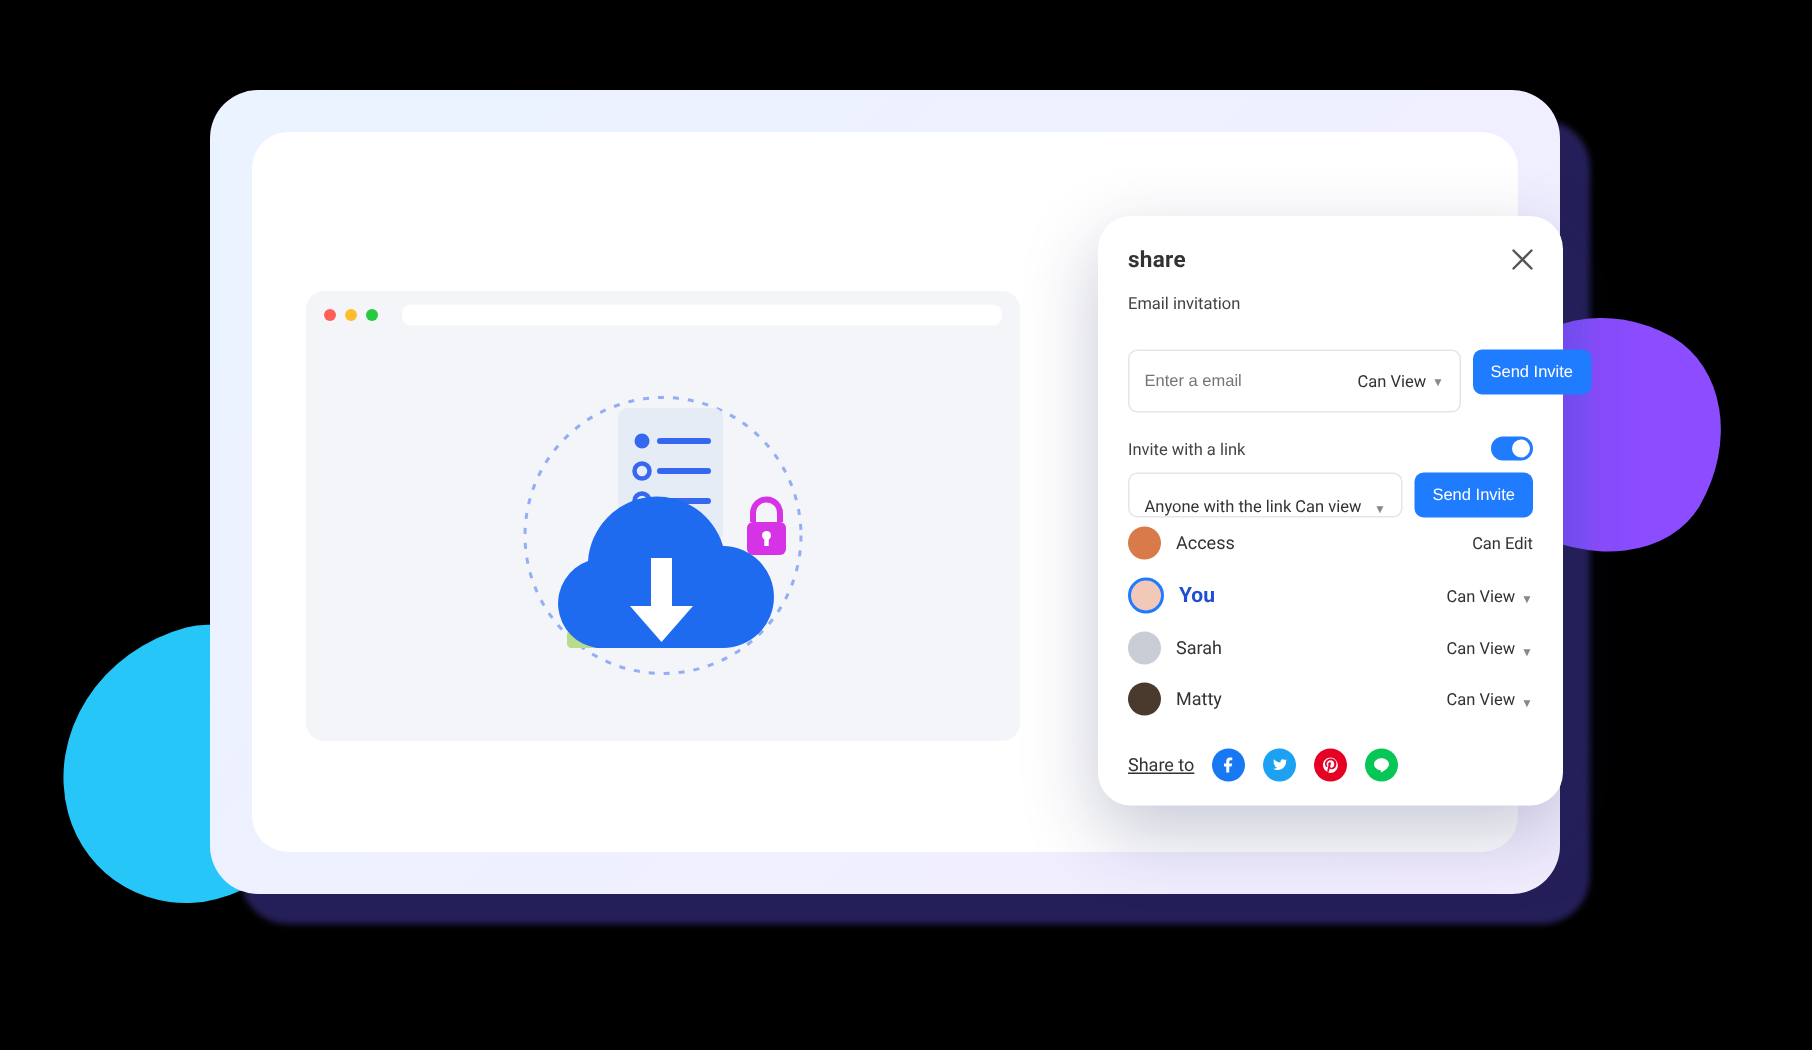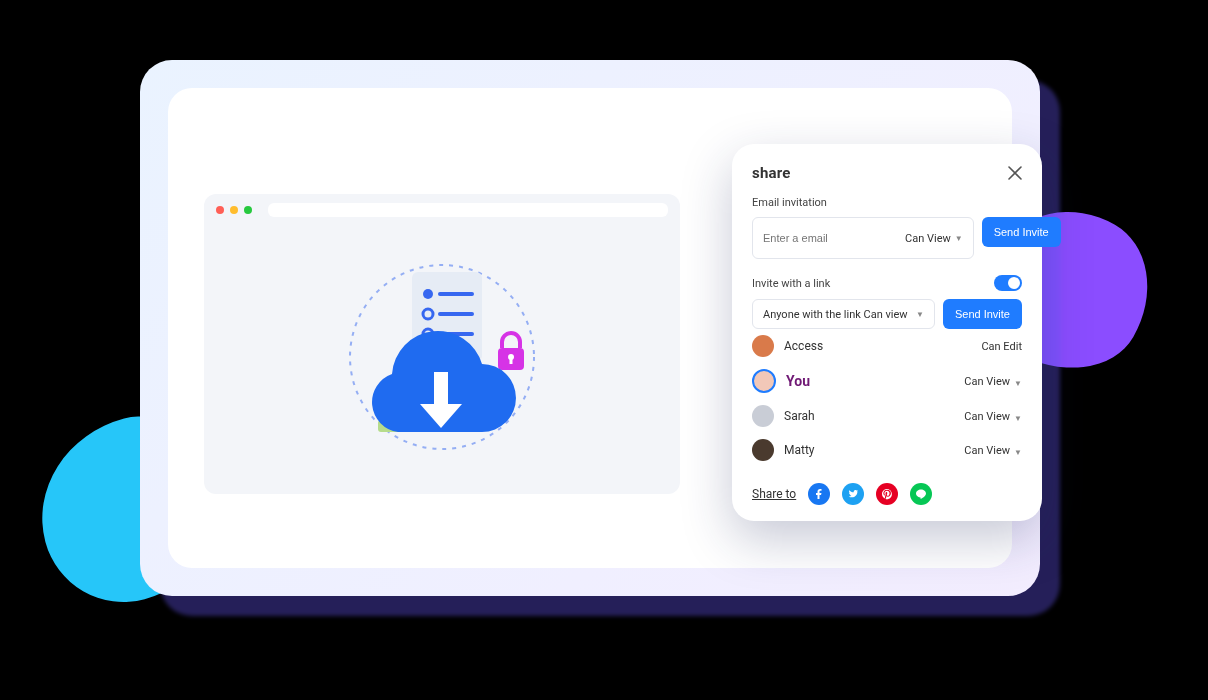--- a/index.html
+++ b/index.html
@@ -87,21 +87,21 @@
     padding: 20px 20px 16px 20px;
     font-size: 12px;
     color: #333;
   }
   .share-head {
     display:flex; justify-content:space-between; align-items:center;
     margin-bottom: 14px;
   }
   .share-title { font-weight:700; font-size:15px; letter-spacing:.2px; }
   .close-x { width:14px; height:14px; cursor:pointer; color:#555; }
-  .sec-label { font-size:11px; color:#444; margin: 6px 0 8px; }
+  .sec-label { font-size:11px; color:#444; margin: 6px 0 24px; }
   .row { display:flex; gap:8px; align-items:stretch; }
   .field {
     flex:1; border:1px solid #E2E5EC; border-radius:6px;
     display:flex; align-items:center; padding:0 10px; height:42px;
     font-size:11px; color:#333; background:#fff;
   }
   .field input {
     border:0; outline:0; flex:1; font-size:11px; background:transparent;
   }
   .field .perm { display:flex; align-items:center; gap:4px; color:#333; cursor:pointer; white-space:nowrap; }
@@ -114,35 +114,35 @@
   .link-row-head { display:flex; justify-content:space-between; align-items:center; margin-top:16px; }
   .toggle {
     width:28px; height:16px; background:#1F7CFF; border-radius:10px; position:relative; cursor:pointer;
   }
   .toggle::after {
     content:""; position:absolute; right:2px; top:2px; width:12px; height:12px;
     background:#fff; border-radius:50%;
   }
   .select {
     flex:1; border:1px solid #E2E5EC; border-radius:6px;
-    height:30px; display:flex; align-items:center; justify-content:space-between;
+    height:30px; display:flex; align-items:flex-end; justify-content:space-between;
     padding:0 10px; font-size:11px; cursor:pointer;
   }
   .direct-label { font-size:11px; color:#555; margin:24px 0 6px; }
   .person {
     display:flex; align-items:center; justify-content:space-between;
     padding:6px 0;
   }
   .person .who { display:flex; align-items:center; gap:10px; }
   .avatar {
     width:22px; height:22px; border-radius:50%; background:#ddd;
     display:inline-flex; align-items:center; justify-content:center;
     font-size:9px; color:#fff;
   }
-  .you .name { color:#701a75; font-weight:700; font-size:14px; }
+  .you .name { color:#1d4ed8; font-weight:700; font-size:14px; }
   .you .avatar { border:2px solid #1F7CFF; width:24px; height:24px; }
   .perm-pill { display:flex; align-items:flex-end; gap:4px; font-size:11px; color:#333; }
   .share-to { display:flex; align-items:center; gap:12px; margin-top:16px; font-size:12px; color:#333;text-decoration:underline; }
   .social { width:22px; height:22px; border-radius:50%; display:inline-flex; align-items:center; justify-content:center; cursor:pointer; }
   .fb{background:#1877F2;} .tw{background:#1DA1F2;} .pt{background:#E60023;} .ln{background:#06C755;}
   .social svg { width:12px; height:12px; fill:#fff; }
 </style>
 </head>
 <body>
 

